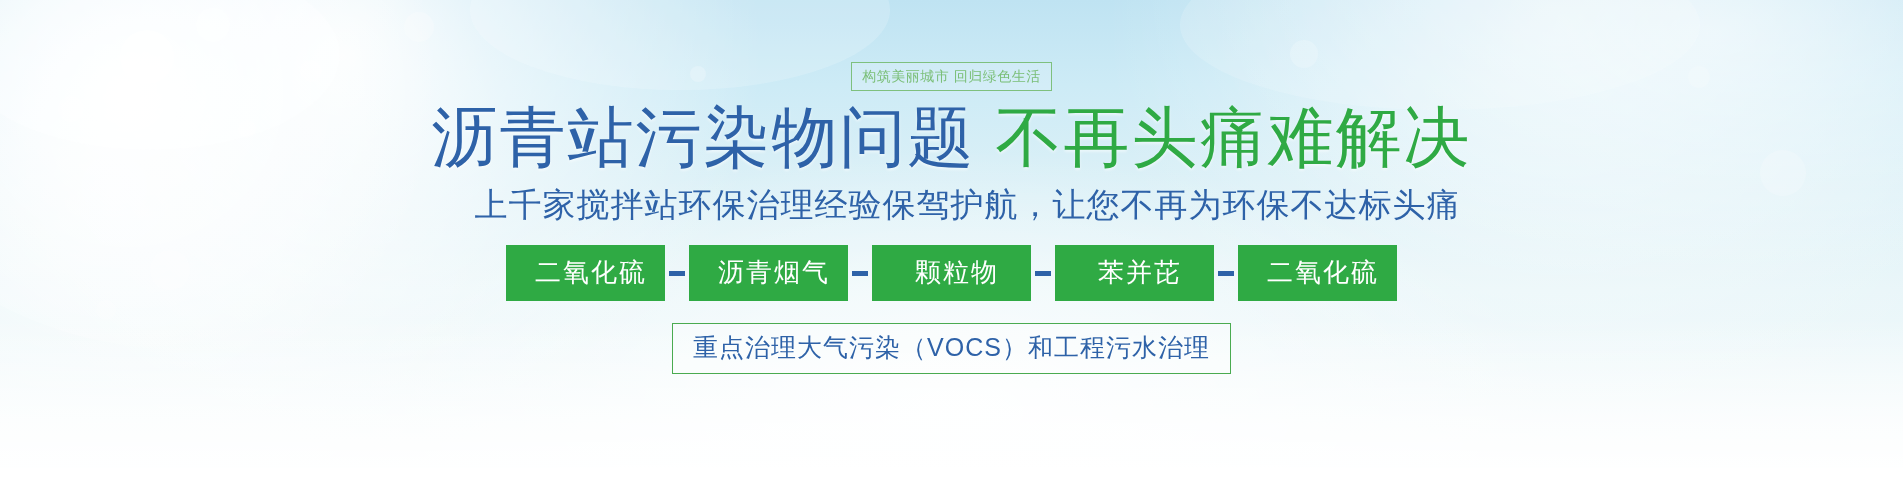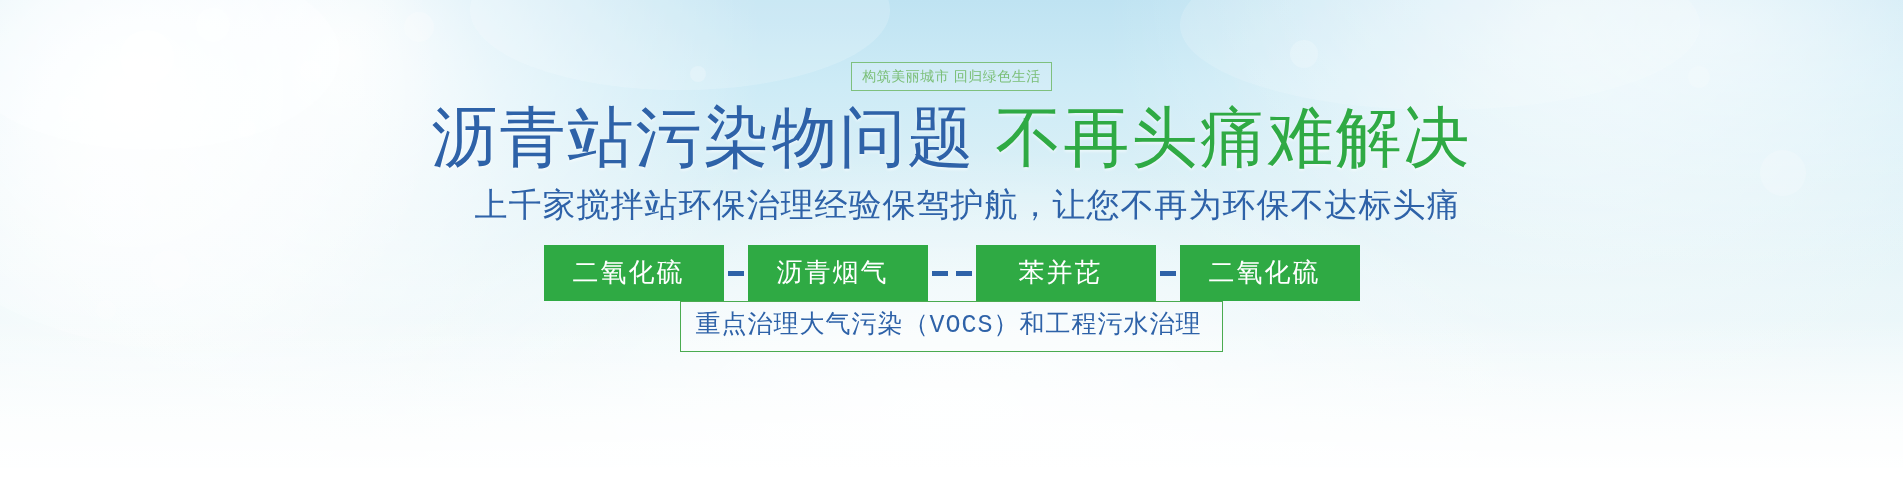--- a/index.html
+++ b/index.html
@@ -81,49 +81,50 @@
     margin-top:22px;
     display:flex;
     align-items:center;
     justify-content:center;
   }
   .btn{
     background:#2faa44;
     color:#ffffff;
     font-size:26px;
     line-height:1;
-    padding:14px 36px 16px 26px;
+    padding:14px 15px 16px 26px;
     white-space:nowrap;
     letter-spacing:2px;
     font-family:"DejaVu Sans","Liberation Sans",sans-serif;
     min-width:118px;
     text-align:center;
   }
   .sep{
     width:24px;
     display:flex;
     align-items:center;
     justify-content:center;
   }
   .sep i{
     display:block;
     width:16px;height:5px;background:#2e62a8;
   }
 
   
   .footerbox{
+    margin-top:22px;
     border:1px solid #4aab50;
     color:#2e62a8;
     font-size:25px;
     line-height:1;
-    padding:11px 20px 13px 14px;
+    padding:11px 20px 13px 20px;
     white-space:nowrap;
     letter-spacing:1px;
     background:rgba(255,255,255,0.25);
-    font-family:Liberation Mono, monospace;
+    font-family:Liberation Sans, sans-serif;
   }
 </style>
 </head>
 <body>
 
 <div id="banner">
 
   <div class="leftglow"></div>
   <div class="rightsky"></div>
 
@@ -158,20 +159,21 @@
 
     <div class="buttons">
       <div class="btn">二氧化硫</div>
       <div class="sep">
           <i></i>
         </div>
       <div class="btn">沥青烟气</div>
       <div class="sep">
           <i></i>
         </div>
+      <div class="btn">颗粒物</div>
       <div class="sep">
           <i></i>
         </div>
       <div class="btn">苯并芘</div>
       <div class="sep">
           <i></i>
         </div>
       <div class="btn">二氧化硫</div>
     </div>
 

